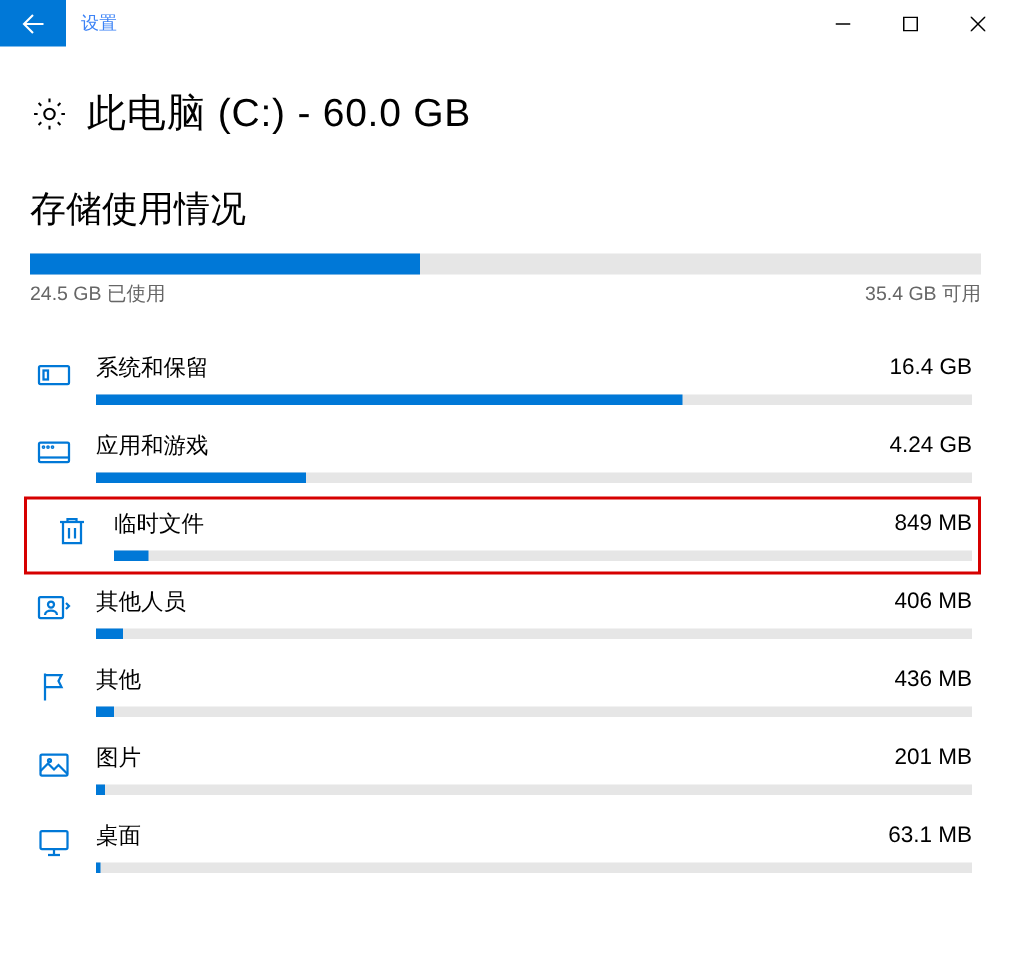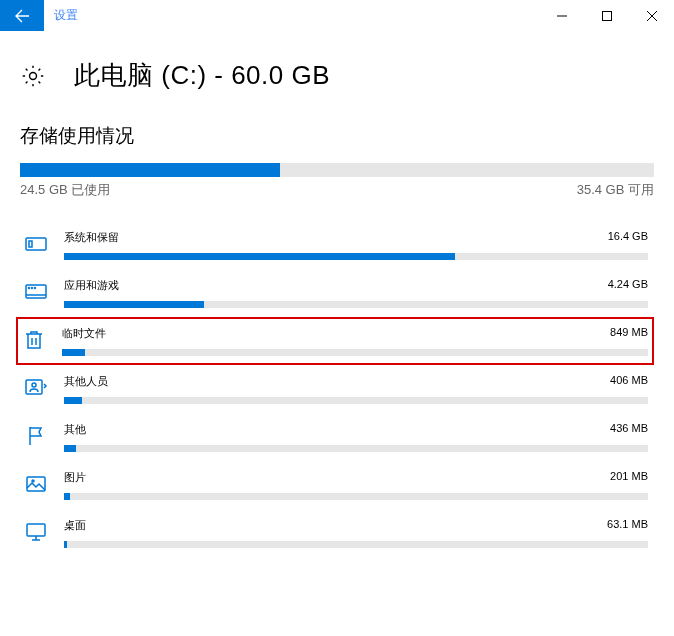--- a/index.html
+++ b/index.html
@@ -44,35 +44,35 @@
     align-items: center;
     justify-content: center;
   }
   .win-btn svg { stroke: #000; fill: none; }
   .content {
     padding: 0 20px;
   }
   .page-header {
     display: flex;
     align-items: center;
-    gap: 28px;
+    gap: 12px;
     margin-top: 26px;
     margin-bottom: 30px;
   }
   .gear-icon {
     display: flex;
     align-items: center;
   }
   .page-title {
     font-size: 26px;
     font-weight: 400;
     letter-spacing: 0.5px;
   }
   .section-title {
-    font-size: 19px;
+    font-size: 24px;
     font-weight: 400;
     margin-bottom: 14px;
   }
   .total-bar {
     height: 14px;
     background: #e6e6e6;
     margin-bottom: 4px;
   }
   .total-bar .fill {
     height: 100%;
@@ -88,38 +88,38 @@
   }
   .category {
     display: flex;
     align-items: flex-start;
     gap: 14px;
     padding: 7px 4px 7px 0;
     border: 2px solid transparent;
   }
   .category.highlight {
     border: 2px solid #d60000;
-    padding-left: 2px;
+    padding-left: 16px;
     margin-left: -4px;
   }
   .cat-icon {
     width: 28px;
     display: flex;
     justify-content: center;
     margin-top: 2px;
     flex-shrink: 0;
   }
   .cat-icon svg { stroke: #0078d7; fill: none; stroke-width: 1.5; }
   .cat-body {
     flex: 1;
   }
   .cat-head {
     display: flex;
     justify-content: space-between;
-    font-size: 11px;
+    font-size: 15px;
     margin-bottom: 8px;
   }
   .cat-bar {
     height: 7px;
     background: #e6e6e6;
   }
   .cat-bar .fill {
     height: 100%;
     background: #0078d7;
   }

